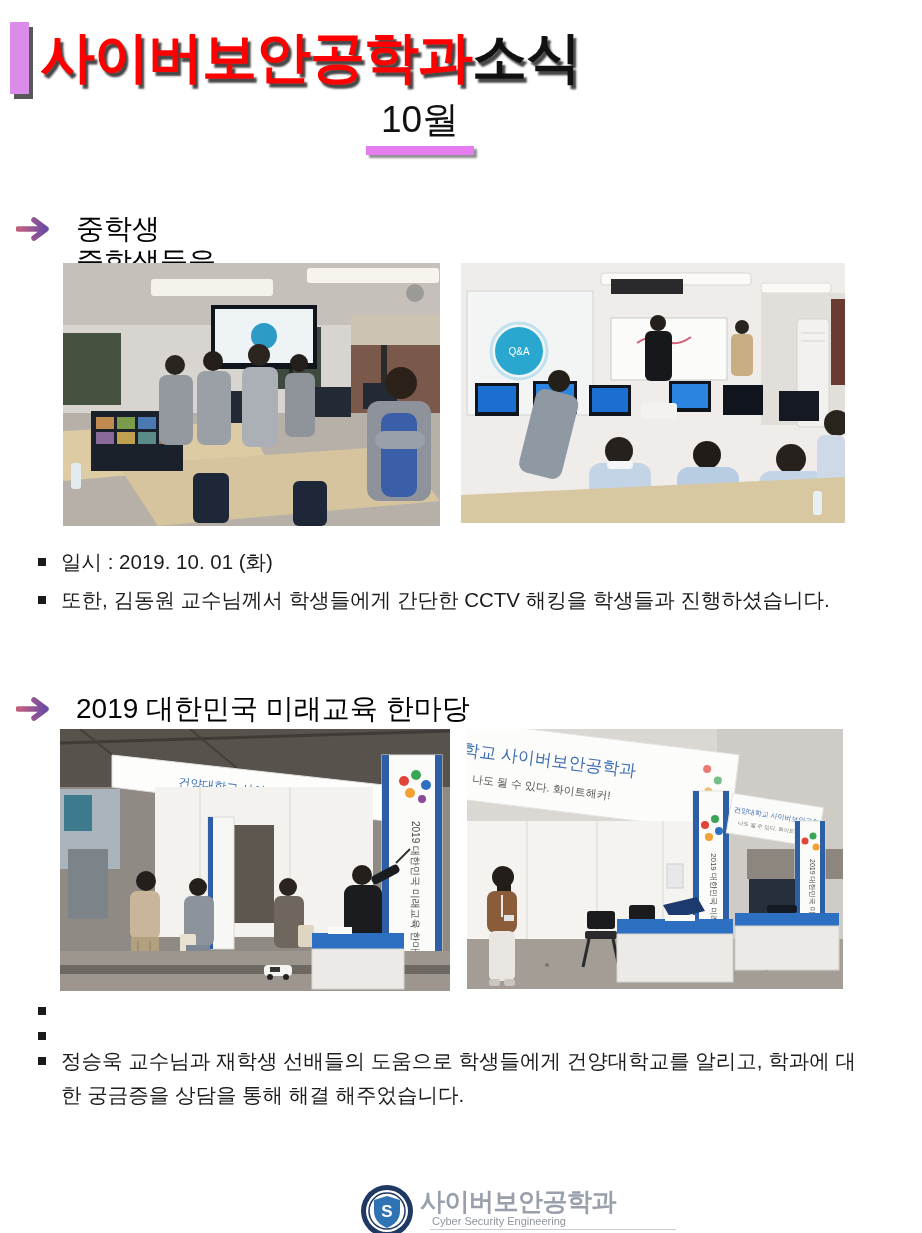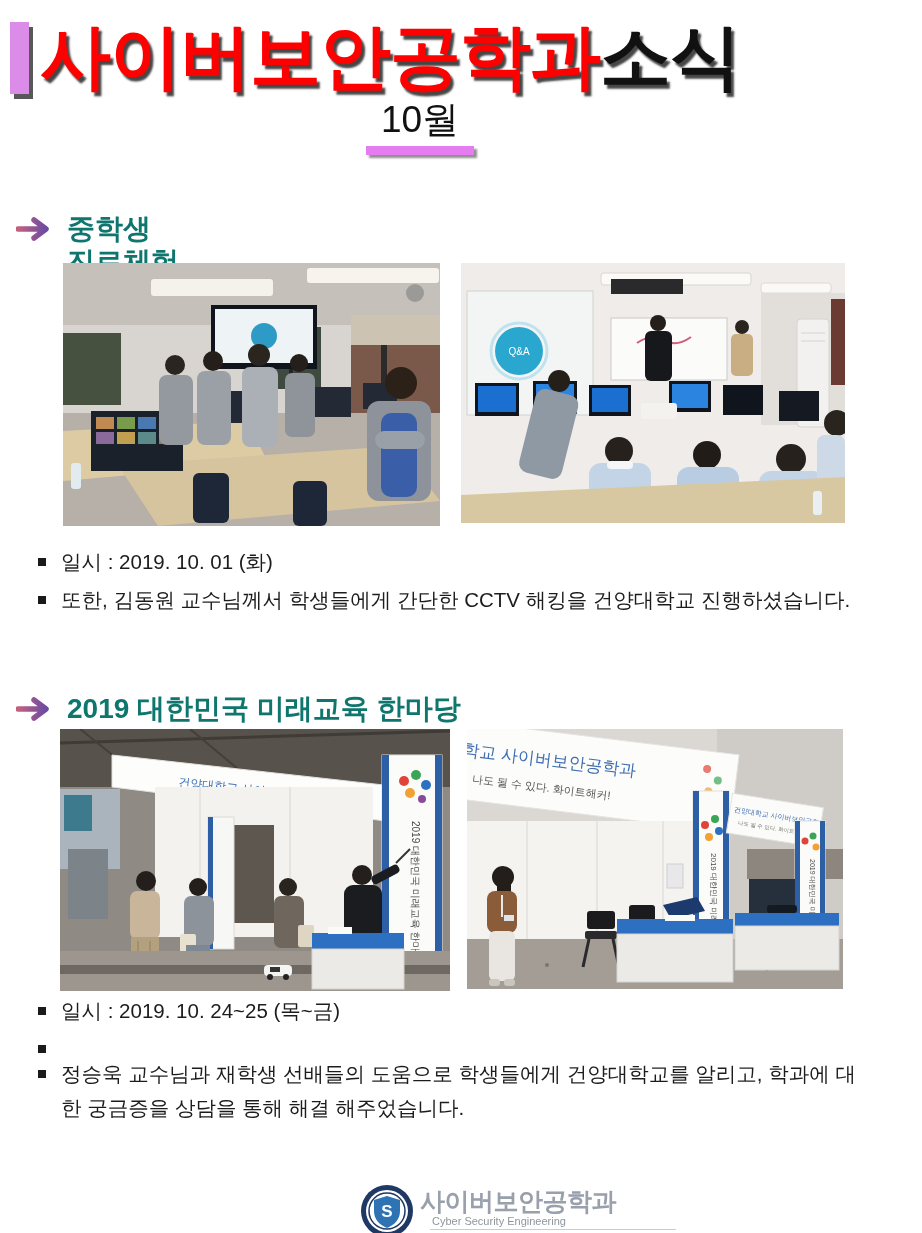--- a/index.html
+++ b/index.html
@@ -7,35 +7,35 @@
     position:relative;width:922px;height:1233px;background:#ffffff;
     overflow:hidden;font-family:"Liberation Sans","DejaVu Sans",sans-serif;color:#1f1f1f;
   }
   
   .title-bar{
     position:absolute;left:10px;top:22px;width:19px;height:72px;
     background:#db8ce9;box-shadow:4px 5px 0 #585858;
   }
   .main-title{
     position:absolute;left:40px;top:22px;white-space:nowrap;
-    font-size:71px;font-weight:bold;letter-spacing:-1px;line-height:70px;
+    font-size:55px;font-weight:bold;letter-spacing:-1px;line-height:70px;
     text-shadow:3px 4px 2px rgba(60,60,60,.95);
   }
   .main-title .t-red{color:#ff0000;}
   .main-title .t-black{color:#111111;}
   .month-wrap{position:absolute;left:0;top:98px;width:840px;text-align:center;}
   .month{font-size:37px;color:#111;line-height:44px;display:inline-block;}
   .month-underline{
     margin:4px auto 0 auto;width:108px;height:9px;background:#e57df0;
     box-shadow:3px 3px 2px #8f8f8f;
   }
   
   .sec-head{position:absolute;left:16px;display:flex;align-items:flex-start;z-index:1;}
   .sec-head .arrow{width:36px;height:26px;margin-top:4px;flex:0 0 auto;}
-  .sec-head .h-text{margin-left:15px;font-size:28px;font-weight:bold;color:#0f766e;line-height:33px;}
+  .sec-head .h-text{margin-left:24px;font-size:28px;font-weight:normal;color:#000000;line-height:33px;}
   
   .photo{position:absolute;z-index:2;display:block;}
   
   .bullets{position:absolute;left:38px;width:858px;}
   .bullet{display:flex;margin-bottom:4px;}
   .bullet .sq{flex:0 0 auto;width:8px;height:8px;background:#1a1a1a;margin:13px 15px 0 0;}
   .bullet .bt{font-size:20.5px;line-height:34px;color:#1c1c1c;}
   
   .footer{position:absolute;left:360px;top:1184px;display:flex;align-items:flex-start;z-index:3;}
   .f-badge{width:54px;height:54px;flex:0 0 auto;}
@@ -64,21 +64,21 @@
       <defs>
           <linearGradient id="ag1" x1="0" y1="0" x2="1" y2="0">
         <stop offset="0" stop-color="#c4607f"></stop>
             <stop offset="1" stop-color="#6b4ba3"></stop>
       </linearGradient>
         </defs>
       <path d="M2 13 H24 M18 4 L30 13 L18 22" fill="none" stroke="url(#ag1)" stroke-width="5.5" stroke-linecap="round" stroke-linejoin="round"></path>
     </svg>
     <div class="h-text">
       <div>중학생</div>
-      <div>진로체험</div>
+      <div>중학생들을</div>
     </div>
   </div>
 
   <svg class="photo" style="left:63px;top:263px;" width="377" height="263" viewBox="0 0 377 263">
     <rect width="377" height="263" fill="#cfc9c3"></rect>
     <polygon points="0,0 377,0 377,60 0,80" fill="#c6c0ba"></polygon>
     <rect x="88" y="16" width="122" height="17" rx="3" fill="#f4f2ea"></rect>
     <rect x="244" y="5" width="132" height="15" rx="3" fill="#f6f4ec"></rect>
     <rect x="0" y="62" width="377" height="100" fill="#d8d4cf"></rect>
     <rect x="0" y="70" width="58" height="72" fill="#46513f"></rect>
@@ -177,21 +177,21 @@
     <rect x="352" y="228" width="9" height="24" rx="3" fill="#e8f0f3"></rect>
   </svg>
 
   <div class="bullets" style="top:545px;text-align:right;">
     <div class="bullet">
       <div class="sq"></div>
       <div class="bt">일시 : 2019. 10. 01 (화)</div>
     </div>
     <div class="bullet">
       <div class="sq"></div>
-      <div class="bt">또한, 김동원 교수님께서 학생들에게 간단한 CCTV 해킹을 건양대학교 진행하셨습니다.</div>
+      <div class="bt">또한, 김동원 교수님께서 학생들에게 간단한 CCTV 해킹을 학생들과 진행하셨습니다.</div>
     </div>
   </div>
 
   <div class="sec-head" style="top:692px;">
     <svg class="arrow" viewBox="0 0 36 26">
       <defs>
           <linearGradient id="ag2" x1="0" y1="0" x2="1" y2="0">
         <stop offset="0" stop-color="#c4607f"></stop>
             <stop offset="1" stop-color="#6b4ba3"></stop>
       </linearGradient>
@@ -341,21 +341,20 @@
       <rect x="37" y="186" width="10" height="6" fill="#dfe3e6"></rect>
       <rect x="22" y="202" width="26" height="50" rx="6" fill="#e9e6e1"></rect>
       <rect x="22" y="250" width="11" height="7" rx="3" fill="#c9c5bf"></rect>
         <rect x="37" y="250" width="11" height="7" rx="3" fill="#c9c5bf"></rect>
     </g>
   </svg>
 
   <div class="bullets" style="top:994px;">
     <div class="bullet">
       <div class="sq"></div>
-      <div class="bt">일시 : 2019. 10. 24~25 (목~금)</div>
     </div>
     <div class="bullet">
       <div class="sq"></div>
     </div>
     <div class="bullet">
       <div class="sq"></div>
       <div class="bt" style="max-width:800px;">정승욱 교수님과 재학생 선배들의 도움으로 학생들에게 건양대학교를 알리고, 학과에 대한 궁금증을 상담을 통해 해결 해주었습니다.</div>
     </div>
   </div>
 

